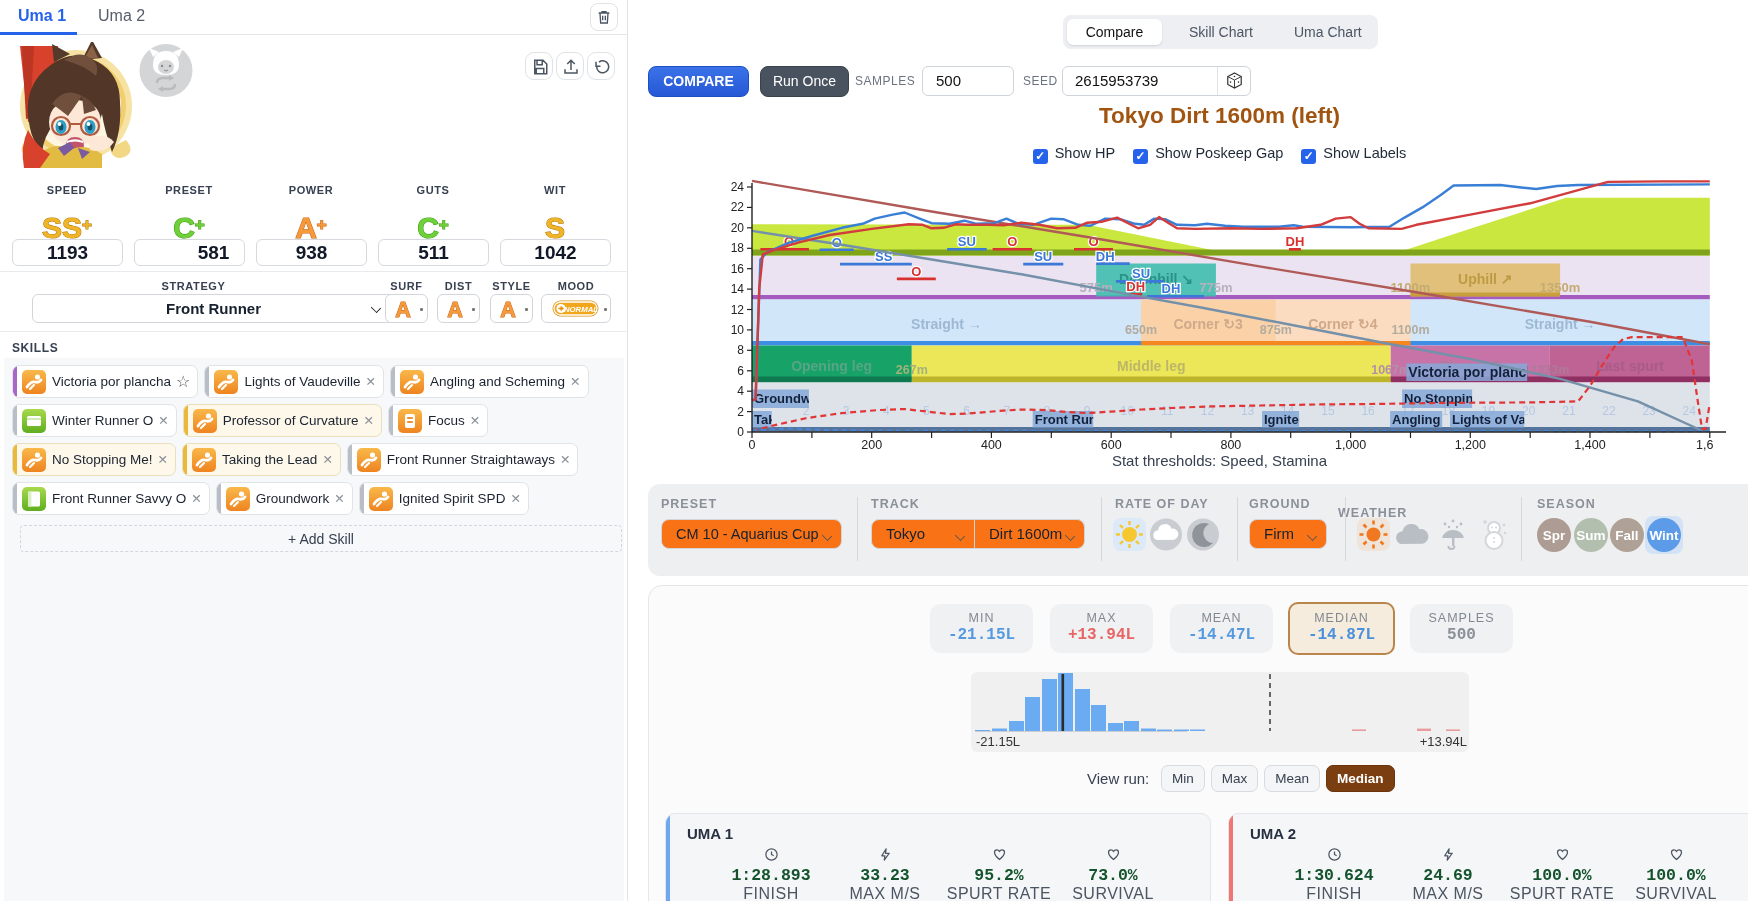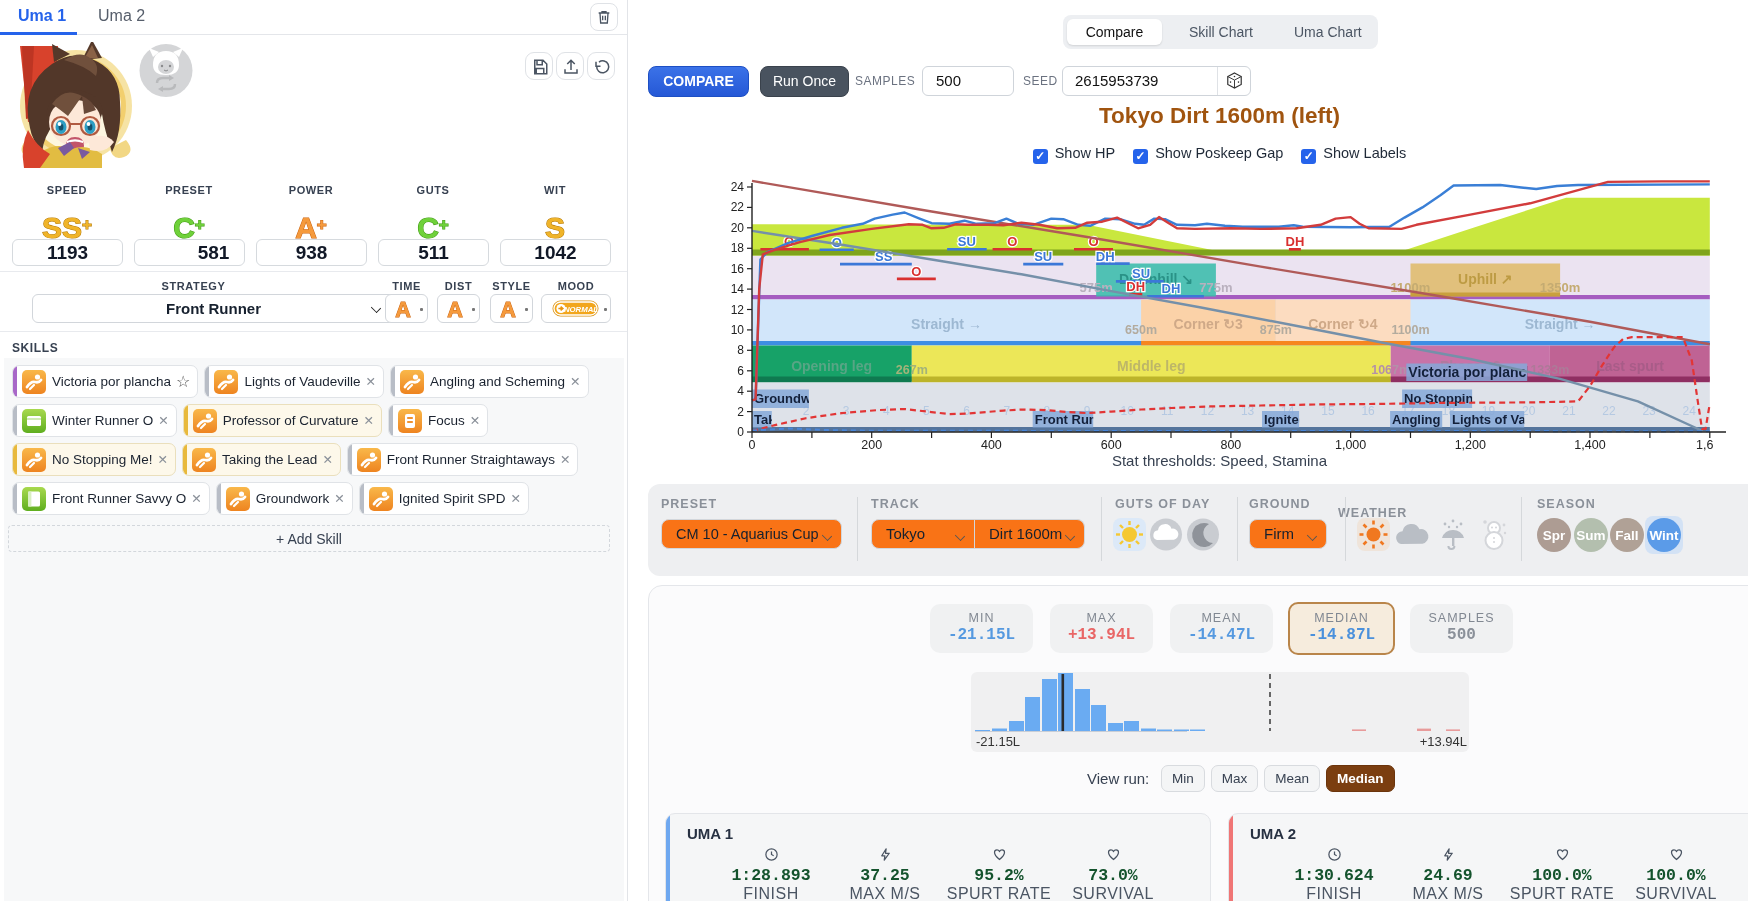--- a/index.html
+++ b/index.html
@@ -21,21 +21,21 @@
 .chip{display:inline-flex;align-items:center;height:33px;background:#fff;border:1px solid #e0e3e7;border-radius:7px;margin-right:6px;overflow:hidden;font-size:13.5px;color:#1b2330;white-space:nowrap;}
 .chip .accent{width:4px;height:33px;background:#b8bdc6;margin-right:5px;flex:none;border-radius:3px 0 0 3px;}
 .chip.gold{background:#fdf8ea;border-color:#eadfbc;}
 .chip.gold .accent{background:#e8b93c;}
 .chip.purple .accent{background:#a868c8;}
 .chip .ic{width:24px;height:24px;border-radius:5px;margin-right:6px;flex:none;position:relative;}
 .chip .x{color:#8a9099;font-size:12.5px;margin:0 7px 0 5px;}
 .chiprow{position:absolute;left:8px;white-space:nowrap;}
 .ic-orange{background:linear-gradient(180deg,#f9b84a,#ee8420);}
 .ic-green{background:linear-gradient(180deg,#a8d94e,#5fae1f);}
-.addskill{position:absolute;left:4px;top:167px;width:602px;height:27px;border:1px dashed #d3d7dc;border-radius:4px;text-align:center;font-size:14px;color:#374151;line-height:26px;}
+.addskill{position:absolute;left:16px;top:167px;width:602px;height:27px;border:1px dashed #d3d7dc;border-radius:4px;text-align:center;font-size:14px;color:#374151;line-height:26px;}
 #right{position:absolute;left:629px;top:0;width:1119px;height:901px;}
 .tabgroup{position:absolute;left:434px;top:15px;width:315px;height:34px;background:#edeff2;border-radius:8px;}
 .tabgroup .on{position:absolute;left:4px;top:4px;width:95px;height:26px;background:#fff;border-radius:6px;box-shadow:0 1px 2px rgba(0,0,0,.12);text-align:center;line-height:26px;font-size:14px;color:#111;}
 .tabgroup .off{position:absolute;top:9px;font-size:14px;color:#4b5563;}
 .btn-compare{position:absolute;left:19px;top:66px;width:101px;height:31px;background:linear-gradient(180deg,#3b72e8,#2558d6);border:1px solid #1d4fc4;border-radius:8px;color:#fff;font-weight:bold;font-size:14px;text-align:center;line-height:29px;}
 .btn-run{position:absolute;left:131px;top:66px;width:89px;height:31px;background:#49535f;border:1px solid #3a424c;border-radius:8px;color:#fff;font-size:14px;text-align:center;line-height:29px;}
 .flabel{position:absolute;font-size:12px;color:#6b7280;letter-spacing:.5px;}
 .input{position:absolute;height:30px;border:1px solid #cfd4da;border-radius:6px;background:#fff;font-size:15px;color:#111;padding-left:13px;line-height:28px;}
 .title{position:absolute;left:31px;top:103px;width:1119px;text-align:center;font-size:22.5px;font-weight:bold;color:#a0540f;}
 .checks{position:absolute;left:31px;top:145px;width:1119px;text-align:center;font-size:14.5px;color:#1f2937;}
@@ -161,21 +161,21 @@
       </svg></div>
 <div class="statbox" style="left:378px;">511</div>
 <div class="statlabel" style="left:494px;">WIT</div>
 <div class="rank" style="left:494px;"><svg width="122" height="36" viewBox="0 0 122 36">
         <text x="61" y="29" text-anchor="middle" font-family="Liberation Sans" font-size="30" font-weight="bold" fill="#f0b429" stroke="#b77b06" stroke-width="1.1" style="paint-order:stroke">S</text>
       </svg></div>
 <div class="statbox" style="left:500px;">1042</div>
 <div class="divline" style="top:271px;"></div>
 <div class="small-label abs" style="left:12px;top:280px;width:363px;text-align:center;">STRATEGY</div>
 <div class="sel abs" style="left:12px;top:294px;width:363px;height:29px;text-align:center;font-size:15px;font-weight:bold;line-height:27px;color:#16202e;margin-left:20px;">Front Runner<span class="caret" style="right:14px;top:9px;border-color:#222;"></span></div>
-<div class="small-label abs" style="left:385px;top:280px;width:43px;text-align:center;">TIME</div>
+<div class="small-label abs" style="left:385px;top:280px;width:43px;text-align:center;">SURF</div>
 <div class="small-label abs" style="left:437px;top:280px;width:43px;text-align:center;">DIST</div>
 <div class="small-label abs" style="left:490px;top:280px;width:43px;text-align:center;">STYLE</div>
 <div class="small-label abs" style="left:541px;top:280px;width:70px;text-align:center;">MOOD</div>
 <div class="sel abs" style="left:385px;top:294px;width:43px;height:29px;">
       <span style="position:absolute;left:5px;top:2px;"><svg width="24" height="24" viewBox="0 0 30 30">
           <text x="15" y="25" text-anchor="middle" font-size="27" font-weight="bold" fill="#f59a3c" stroke="#cc6410" stroke-width="1.2" style="paint-order:stroke">A</text>
         </svg></span>
       <span style="position:absolute;right:4px;top:13px;width:3px;height:3px;background:#777;border-radius:1px;"></span>
     </div>
 <div class="sel abs" style="left:437px;top:294px;width:43px;height:29px;">
@@ -526,21 +526,21 @@
 <text x="600.9" y="274.0" fill="#222" font-size="12.5" font-weight="normal" text-anchor="middle">800</text>
 <text x="720.6" y="274.0" fill="#222" font-size="12.5" font-weight="normal" text-anchor="middle">1,000</text>
 <text x="840.3" y="274.0" fill="#222" font-size="12.5" font-weight="normal" text-anchor="middle">1,200</text>
 <text x="960.0" y="274.0" fill="#222" font-size="12.5" font-weight="normal" text-anchor="middle">1,400</text>
 <text x="1066" y="274" fill="#222" font-size="12.5" font-weight="normal" text-anchor="start">1,6</text>
 </svg>
 <div class="abs" style="left:660px;top:452px;width:1119px;text-align:center;font-size:15px;color:#374151;">Stat thresholds: Speed, Stamina</div>
 <div class="settings" style="left:648px;">
 <div class="slabel" style="left:13px;">PRESET</div>
 <div class="slabel" style="left:223px;">TRACK</div>
-<div class="slabel" style="left:467px;">GUTS OF DAY</div>
+<div class="slabel" style="left:467px;">RATE OF DAY</div>
 <div class="slabel" style="left:601px;">GROUND</div>
 <div class="slabel" style="left:690px;margin-top:9px;">WEATHER</div>
 <div class="slabel" style="left:889px;">SEASON</div>
 <div class="vdiv" style="left:209px;"></div>
 <div class="vdiv" style="left:453px;"></div>
 <div class="vdiv" style="left:589px;"></div>
 <div class="vdiv" style="left:697px;"></div>
 <div class="vdiv" style="left:873px;"></div>
 <div class="ssel" style="left:13px;width:181px;font-size:14.5px;">CM 10 - Aquarius Cup<span class="caret"></span></div>
 <div class="ssel" style="left:223px;width:104px;border-radius:8px 0 0 8px;">Tokyo<span class="caret"></span></div>
@@ -665,21 +665,21 @@
 <div class="abs" style="left:1155px;top:765px;"><span class="vrbtn">Min</span><span class="vrbtn">Max</span><span class="vrbtn">Mean</span><span class="vrbtn sel">Median</span></div>
 <div class="umacard" style="top:813px;left:665px;">
     <div class="edge" style="background:#6fa8f0;"></div>
     <h3>UMA 1</h3>
     <div class="ucol" style="left:48px;"><svg width="15" height="15" viewBox="0 0 24 24" fill="none" stroke="#4b5563" stroke-width="2">
         <circle cx="12" cy="12" r="9"></circle>
         <path d="M12 7 V12 L15.5 14"></path>
       </svg><div class="v">1:28.893</div><div class="l">FINISH</div></div>
     <div class="ucol" style="left:162px;"><svg width="15" height="15" viewBox="0 0 24 24" fill="none" stroke="#4b5563" stroke-width="2">
         <path d="M13 3 L6 14 H11 L10 21 L18 10 H12 Z" stroke-linejoin="round"></path>
-      </svg><div class="v">37.25</div><div class="l">MAX M/S</div></div>
+      </svg><div class="v">33.23</div><div class="l">MAX M/S</div></div>
     <div class="ucol" style="left:276px;"><svg width="15" height="15" viewBox="0 0 24 24" fill="none" stroke="#4b5563" stroke-width="2">
         <path d="M12 20 C5 14.5 4 11 4 8.5 C4 6 6 4.5 8 4.5 C10 4.5 11.3 5.8 12 7 C12.7 5.8 14 4.5 16 4.5 C18 4.5 20 6 20 8.5 C20 11 19 14.5 12 20 Z"></path>
       </svg><div class="v">95.2%</div><div class="l">SPURT RATE</div></div>
     <div class="ucol" style="left:390px;"><svg width="15" height="15" viewBox="0 0 24 24" fill="none" stroke="#4b5563" stroke-width="2">
         <path d="M12 20 C5 14.5 4 11 4 8.5 C4 6 6 4.5 8 4.5 C10 4.5 11.3 5.8 12 7 C12.7 5.8 14 4.5 16 4.5 C18 4.5 20 6 20 8.5 C20 11 19 14.5 12 20 Z"></path>
       </svg><div class="v">73.0%</div><div class="l">SURVIVAL</div></div>
   </div>
 <div class="umacard" style="top:813px;left:1228px;">
     <div class="edge" style="background:#f07575;"></div>
     <h3>UMA 2</h3>

